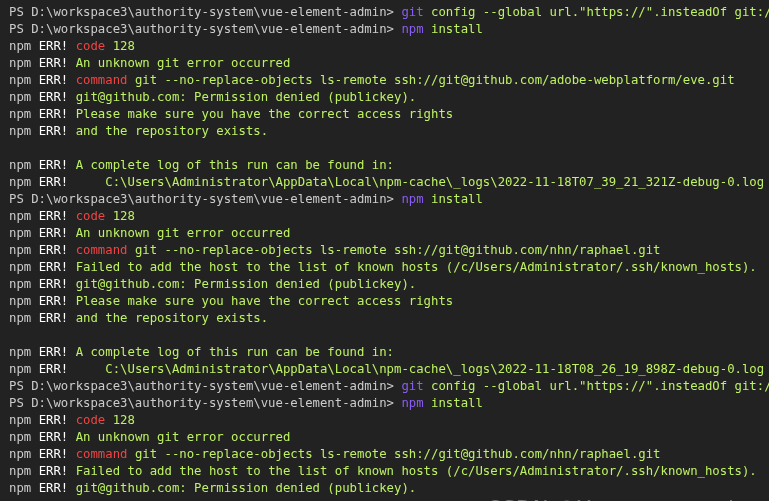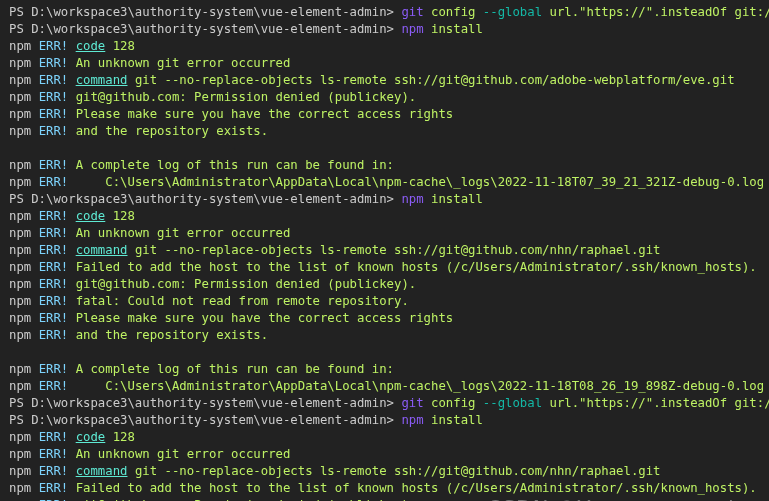--- a/index.html
+++ b/index.html
@@ -23,24 +23,24 @@
   }
   .line {
     white-space: pre;
     height: 17px;
     overflow: hidden;
   }
   .tok { white-space: pre; }
   
   .c-default { color: #cccccc; }
   .c-white   { color: #bef264; }
-  .c-err     { color: #7dd3fc; }
-  .c-magenta { color: #5eead4; text-decoration: underline; }
+  .c-err     { color: #ffffff; }
+  .c-magenta { color: #ef4444; }
   .c-yellow  { color: #8b5cf6; }
-  .c-gray    { color: #14b8a6; }
+  .c-gray    { color: #bef264; }
 
   #watermark {
     position: absolute;
     left: 487px;
     top: 463px;
     font-family: "DejaVu Sans", "Liberation Sans", sans-serif;
     font-size: 21px;
     color: rgba(255,255,255,0.38);
     white-space: pre;
     pointer-events: none;
@@ -63,21 +63,20 @@
       <div class="line"><span class="tok c-default">npm </span><span class="tok c-err">ERR!</span><span class="tok c-white"> and the repository exists.</span></div>
       <div class="line"> </div>
       <div class="line"><span class="tok c-default">npm </span><span class="tok c-err">ERR!</span><span class="tok c-white"> A complete log of this run can be found in:</span></div>
       <div class="line"><span class="tok c-default">npm </span><span class="tok c-err">ERR!</span><span class="tok c-white">     C:\Users\Administrator\AppData\Local\npm-cache\_logs\2022-11-18T07_39_21_321Z-debug-0.log</span></div>
       <div class="line"><span class="tok c-default">PS D:\workspace3\authority-system\vue-element-admin&gt; </span><span class="tok c-yellow">npm</span><span class="tok c-white"> install</span></div>
       <div class="line"><span class="tok c-default">npm </span><span class="tok c-err">ERR!</span><span class="tok c-default"> </span><span class="tok c-magenta">code</span><span class="tok c-white"> 128</span></div>
       <div class="line"><span class="tok c-default">npm </span><span class="tok c-err">ERR!</span><span class="tok c-white"> An unknown git error occurred</span></div>
       <div class="line"><span class="tok c-default">npm </span><span class="tok c-err">ERR!</span><span class="tok c-default"> </span><span class="tok c-magenta">command</span><span class="tok c-white"> git --no-replace-objects ls-remote ssh://git@github.com/nhn/raphael.git</span></div>
       <div class="line"><span class="tok c-default">npm </span><span class="tok c-err">ERR!</span><span class="tok c-white"> Failed to add the host to the list of known hosts (/c/Users/Administrator/.ssh/known_hosts).</span></div>
       <div class="line"><span class="tok c-default">npm </span><span class="tok c-err">ERR!</span><span class="tok c-white"> git@github.com: Permission denied (publickey).</span></div>
-      <div class="line"><span class="tok c-default">npm </span><span class="tok c-err">ERR!</span><span class="tok c-white"> fatal: Could not read from remote repository.</span></div>
       <div class="line"><span class="tok c-default">npm </span><span class="tok c-err">ERR!</span><span class="tok c-white"> Please make sure you have the correct access rights</span></div>
       <div class="line"><span class="tok c-default">npm </span><span class="tok c-err">ERR!</span><span class="tok c-white"> and the repository exists.</span></div>
       <div class="line"> </div>
       <div class="line"><span class="tok c-default">npm </span><span class="tok c-err">ERR!</span><span class="tok c-white"> A complete log of this run can be found in:</span></div>
       <div class="line"><span class="tok c-default">npm </span><span class="tok c-err">ERR!</span><span class="tok c-white">     C:\Users\Administrator\AppData\Local\npm-cache\_logs\2022-11-18T08_26_19_898Z-debug-0.log</span></div>
       <div class="line"><span class="tok c-default">PS D:\workspace3\authority-system\vue-element-admin&gt; </span><span class="tok c-yellow">git</span><span class="tok c-white"> config </span><span class="tok c-gray">--global</span><span class="tok c-white"> url."https://".insteadOf git://</span></div>
       <div class="line"><span class="tok c-default">PS D:\workspace3\authority-system\vue-element-admin&gt; </span><span class="tok c-yellow">npm</span><span class="tok c-white"> install</span></div>
       <div class="line"><span class="tok c-default">npm </span><span class="tok c-err">ERR!</span><span class="tok c-default"> </span><span class="tok c-magenta">code</span><span class="tok c-white"> 128</span></div>
       <div class="line"><span class="tok c-default">npm </span><span class="tok c-err">ERR!</span><span class="tok c-white"> An unknown git error occurred</span></div>
       <div class="line"><span class="tok c-default">npm </span><span class="tok c-err">ERR!</span><span class="tok c-default"> </span><span class="tok c-magenta">command</span><span class="tok c-white"> git --no-replace-objects ls-remote ssh://git@github.com/nhn/raphael.git</span></div>

